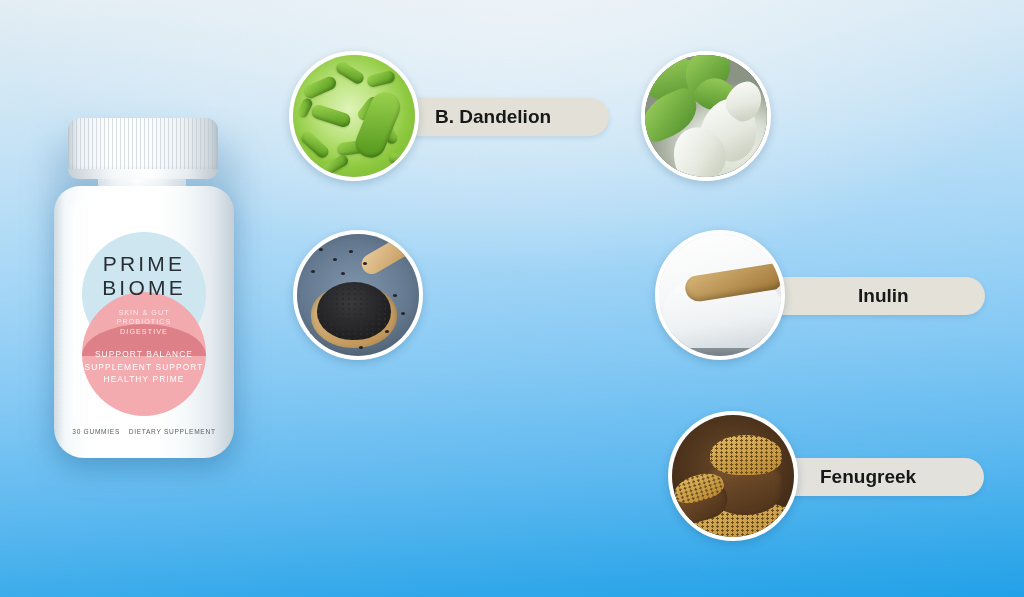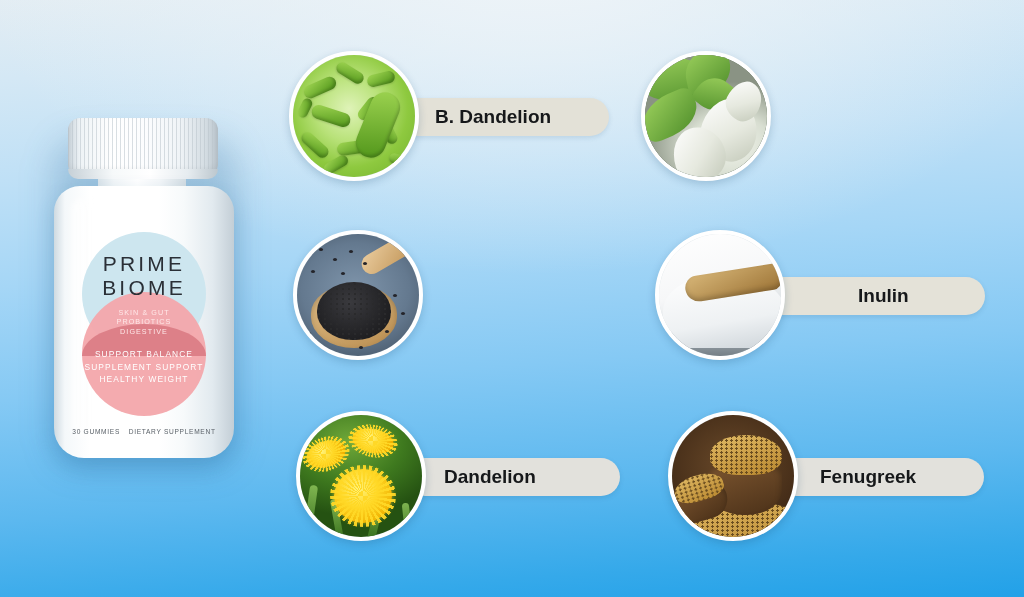--- a/index.html
+++ b/index.html
@@ -386,21 +386,21 @@
 
       <div class="tagline">
         <div>SKIN &amp; GUT</div>
         <div>PROBIOTICS</div>
         <div>DIGESTIVE</div>
       </div>
 
       <div class="benefits">
         <div>SUPPORT BALANCE</div>
         <div>SUPPLEMENT SUPPORT</div>
-        <div>HEALTHY WEIGHT</div>
+        <div>HEALTHY PRIME</div>
       </div>
 
       <div class="footline">
         <span>30 GUMMIES</span>
         <span>DIETARY SUPPLEMENT</span>
       </div>
     </div>
   </div>
 
   <div class="ingredient" style="left:289px; top:51px; width:330px;">
@@ -468,36 +468,20 @@
     </div>
     <div class="thumb">
       <div class="thumb-art art-inulin">
         <div class="bowl-rim"></div>
         <div class="powder"></div>
         <div class="scoop"></div>
       </div>
     </div>
   </div>
 
-  <div class="ingredient" style="left:296px; top:411px; width:330px;">
-    <div class="pill" style="left:110px; width:214px; background:#e2e1dc;">
-      <span class="pill-label" style="margin-left:38px;">Dandelion</span>
-    </div>
-    <div class="thumb">
-      <div class="thumb-art art-dandelion">
-        <div class="grass" style="left:6px;  top:70px;  width:8px;  height:60px; transform:rotate(8deg);"></div>
-        <div class="grass" style="left:34px; top:84px;  width:7px;  height:48px; transform:rotate(-10deg);"></div>
-        <div class="grass" style="left:72px; top:76px;  width:8px;  height:56px; transform:rotate(14deg);"></div>
-        <div class="grass" style="left:104px;top:88px;  width:7px;  height:44px; transform:rotate(-6deg);"></div>
-        <div class="flower" style="left:6px;  top:26px; width:40px; height:26px; transform:rotate(-18deg);"></div>
-        <div class="flower" style="left:52px; top:14px; width:42px; height:24px; transform:rotate(12deg);"></div>
-        <div class="flower" style="left:34px; top:54px; width:58px; height:54px;"></div>
-      </div>
-    </div>
-  </div>
 
   <div class="ingredient" style="left:668px; top:411px; width:340px;text-decoration:underline;">
     <div class="pill" style="left:104px; width:212px; background:#e2e1dc;">
       <span class="pill-label" style="margin-left:48px;">Fenugreek</span>
     </div>
     <div class="thumb">
       <div class="thumb-art art-fenugreek">
         <div class="fenu-pile" style="left:-6px; top:86px; width:146px; height:52px;"></div>
         <div class="fenu-bowl" style="left:36px; top:48px; width:74px; height:52px;"></div>
         <div class="fenu-pile" style="left:38px; top:20px; width:72px; height:40px;"></div>

